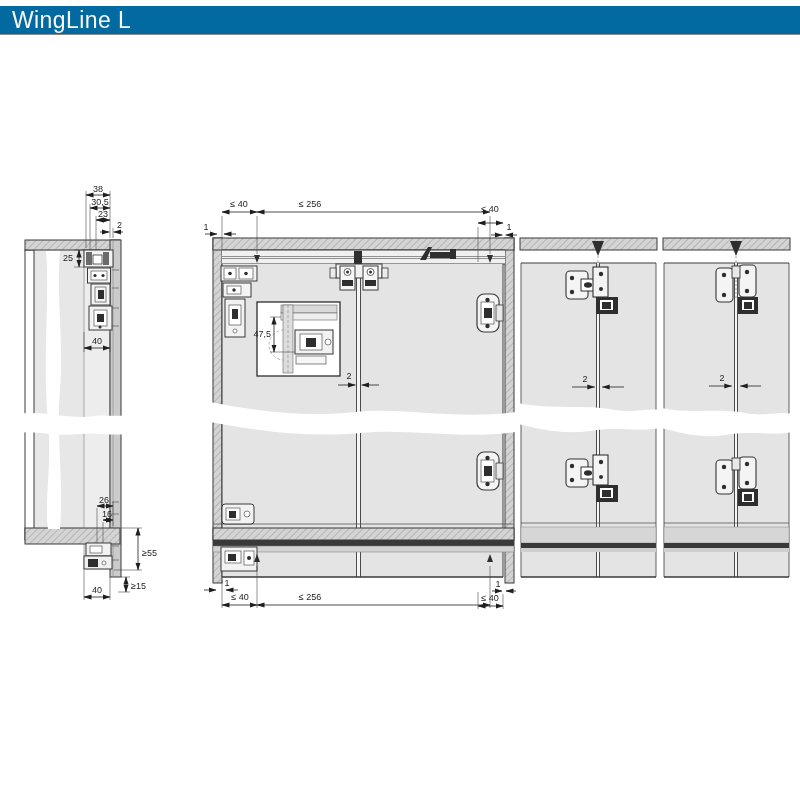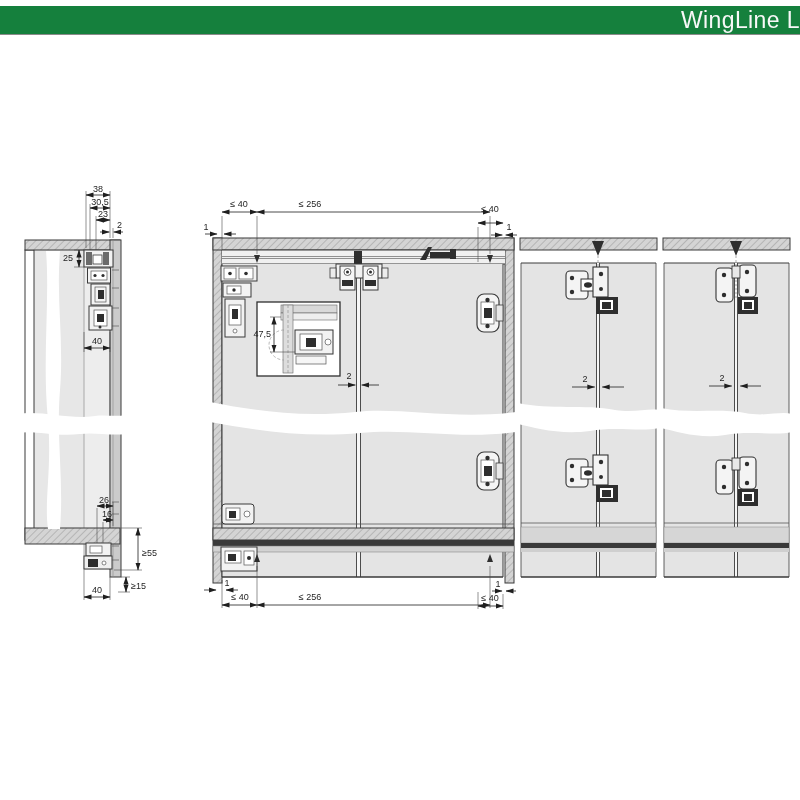--- a/index.html
+++ b/index.html
@@ -1,19 +1,19 @@
 <!DOCTYPE html>
 <html><head>
 <meta charset="utf-8">
 <style>
   html,body{margin:0;padding:0;background:#ffffff;}
   .screen{position:relative;width:800px;height:800px;background:#ffffff;overflow:hidden;
           font-family:"Liberation Sans",sans-serif;}
-  .header{position:absolute;top:6px;left:0;width:800px;height:28px;background:#15803d;
-          border-bottom:1px solid #8a8a8a;text-align:right;}
+  .header{position:absolute;top:6px;left:0;width:800px;height:28px;background:#0369a1;
+          border-bottom:1px solid #8a8a8a;}
   .header .title{display:block;padding-left:12px;line-height:28px;font-size:23px;
           color:#f8f8f8;letter-spacing:.4px;font-weight:400;}
   svg.drawing{position:absolute;left:0;top:0;width:800px;height:800px;}
   .dt{font-family:"Liberation Sans",sans-serif;font-size:9px;fill:#1f1f1f;}
   .dl{stroke:#1f1f1f;stroke-width:0.8;fill:none;}
   .xl{stroke:#4a4a4a;stroke-width:0.6;fill:none;}
   .ol{stroke:#3a3a3a;stroke-width:1;fill:none;}
 </style>
 </head>
 <body>

